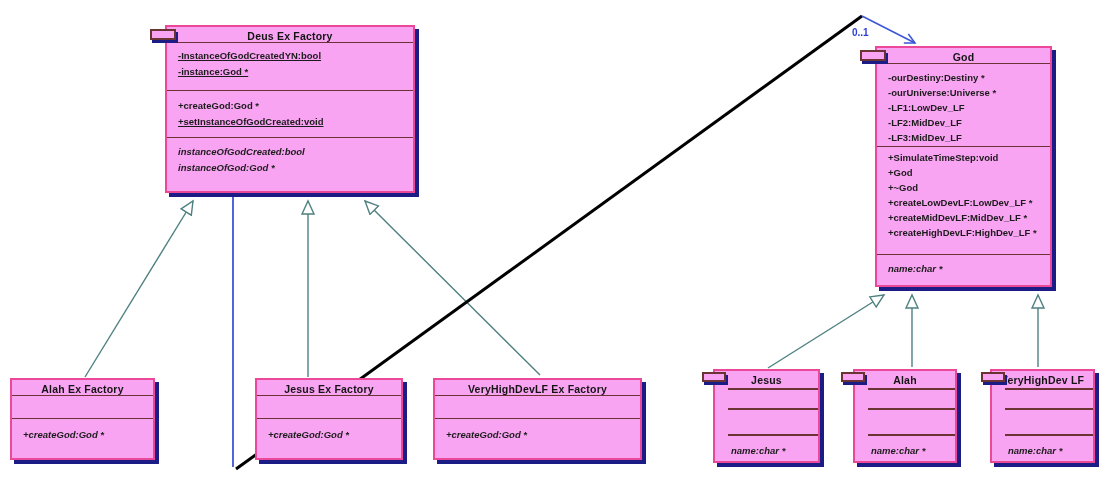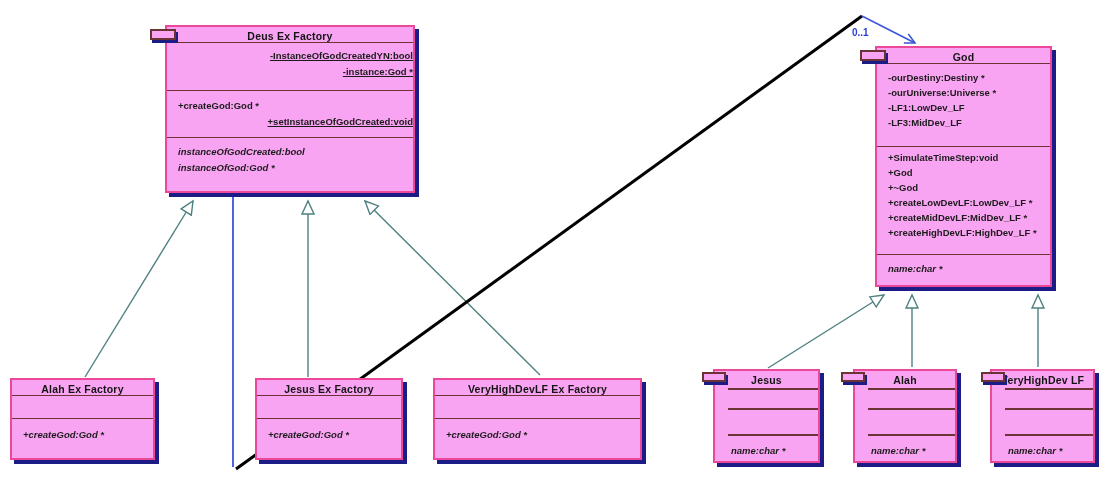--- a/index.html
+++ b/index.html
@@ -11,21 +11,21 @@
              box-shadow:4px 4px 0 #1c1c87;box-sizing:border-box;color:#141414;
              display:flex;flex-direction:column;}
   .title{font-weight:bold;font-size:10.5px;text-align:center;padding-top:3px;
          letter-spacing:.2px;flex:0 0 auto;box-sizing:border-box;}
   .sec{box-sizing:border-box;border-top:1.5px solid #6b3333;flex:0 0 auto;overflow:hidden;}
   .sec.fill{flex:1 1 auto;font-style:italic;}
   .sec.noline{border-top:none;}
   .sep-line{height:1.5px;background:#6b3333;margin-left:13px;}
   .row{font-weight:bold;font-size:9.5px;padding-left:11px;line-height:16px;
        white-space:nowrap;color:#1b1b1b;}
-  .row.u{text-decoration:underline;text-align:right;}
+  .row.u{text-decoration:underline;}
   .god .row{line-height:15px;}
   .small .row{padding-left:16px;}
   .class-icon{position:absolute;background:#f9a4f2;border:2px solid #6b3333;
               box-shadow:2px 3px 0 #1c1c87;box-sizing:border-box;z-index:5;}
   .mult-label{position:absolute;color:#2a3fd0;font-weight:bold;font-size:10px;}
 </style>
 </head>
 <body>
 
 <div id="canvas">
@@ -71,20 +71,21 @@
     </div>
   </div>
   <div class="class-icon" style="left:150px;top:29px;width:26px;height:11px;"></div>
 
   <div class="uml-class god" style="left:875px;top:46px;width:177px;height:241px;">
     <div class="title">God</div>
     <div class="sec" style="height:83px;padding-top:6px;">
       <div class="row">-ourDestiny:Destiny *</div>
       <div class="row">-ourUniverse:Universe *</div>
       <div class="row">-LF1:LowDev_LF</div>
+      <div class="row">-LF2:MidDev_LF</div>
       <div class="row">-LF3:MidDev_LF</div>
     </div>
     <div class="sec" style="height:108px;padding-top:3px;">
       <div class="row">+SimulateTimeStep:void</div>
       <div class="row">+God</div>
       <div class="row">+~God</div>
       <div class="row">+createLowDevLF:LowDev_LF *</div>
       <div class="row">+createMidDevLF:MidDev_LF *</div>
       <div class="row">+createHighDevLF:HighDev_LF *</div>
     </div>

